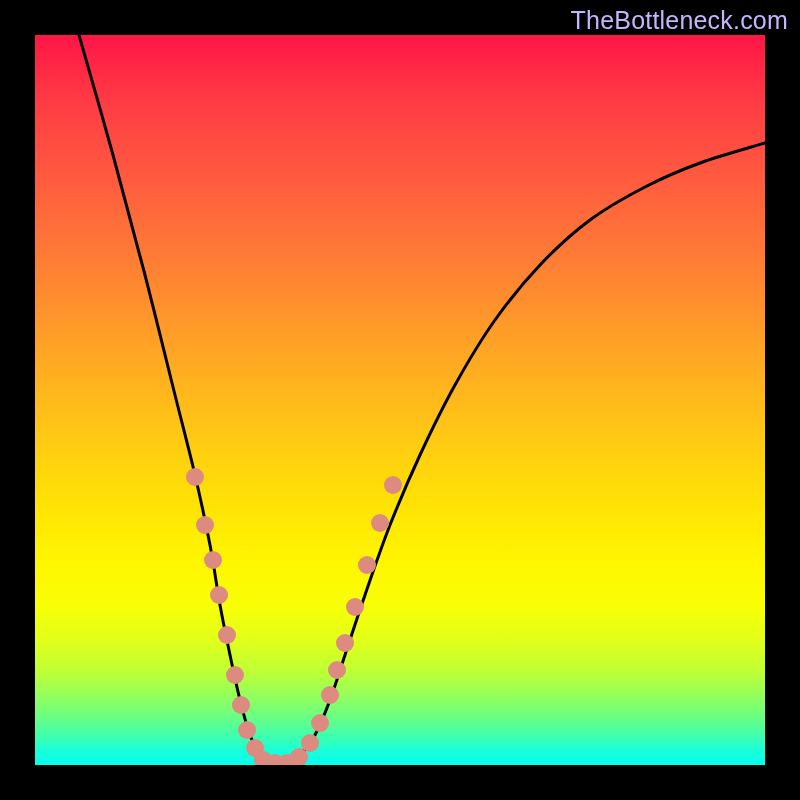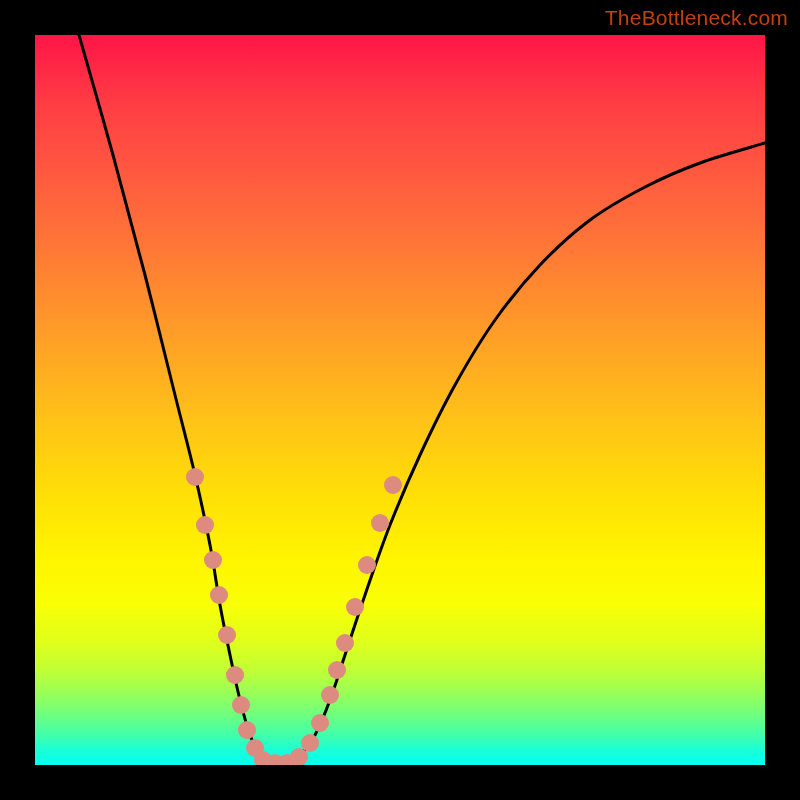--- a/index.html
+++ b/index.html
@@ -9,22 +9,22 @@
     height: 800px;
     background: #000;
     position: relative;
     overflow: hidden;
     font-family: Arial, sans-serif;
   }
   .watermark {
     position: absolute;
     top: 6px;
     right: 12px;
-    color: #c2410c;
-    font-size: 21px;
+    color: #c4b5fd;
+    font-size: 25px;
     font-weight: 500;
     z-index: 10;
     letter-spacing: 0.2px;
   }
   .plot-area {
     position: absolute;
     left: 35px;
     top: 35px;
     width: 730px;
     height: 730px;

